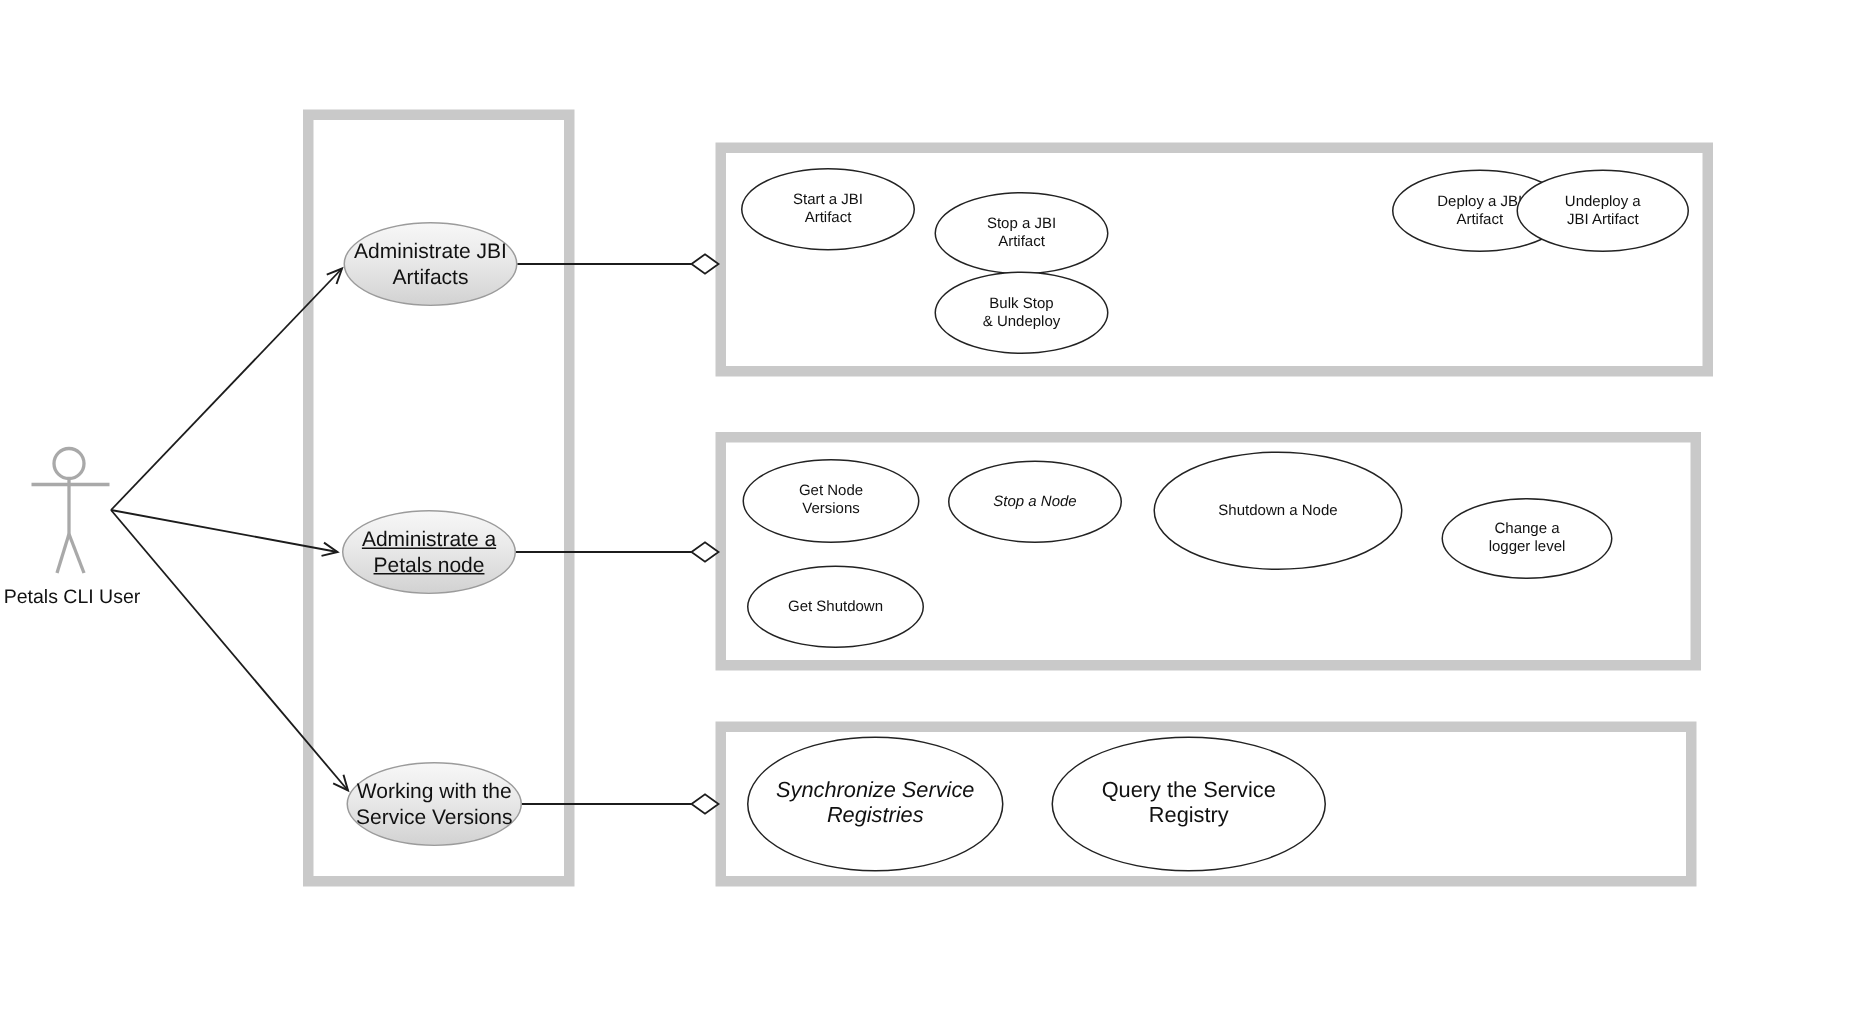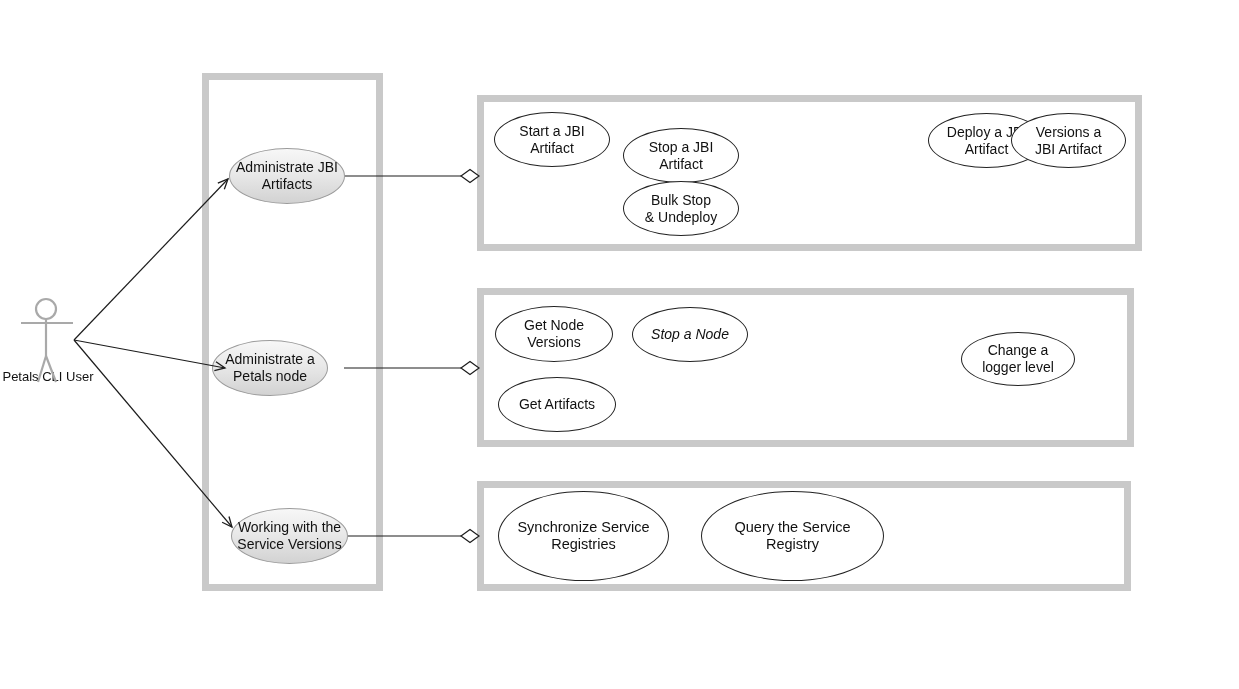--- a/index.html
+++ b/index.html
@@ -10,68 +10,69 @@
   .sysbox {
     position:absolute; box-sizing:border-box; z-index:1;
     border:7px solid #c9c9c9; background:transparent;
   }
   .overlay-svg { position:absolute; left:0; top:0; z-index:4; pointer-events:none; }
   .ellipse {
     position:absolute; z-index:3; box-sizing:border-box; border-radius:50%;
     display:flex; align-items:center; justify-content:center;
     text-align:center; white-space:pre-line; line-height:1.18;
   }
-  .uc { background:#ffffff; border:1.3px solid #222; font-size:14px; }
+  .uc { background:#ffffff; border:1.3px solid #222; font-size:10px; }
   .uc-big { font-size:14.5px; }
   .actor-uc {
     background:linear-gradient(180deg, #f7f7f7 0%, #e9e9e9 45%, #d2d2d2 100%);
     border:1px solid #9b9b9b; font-size:14px;
   }
   .actor-label {
     position:absolute; z-index:3; font-size:13px; text-align:center; color:#111;
   }
 </style>
 </head>
 <body>
 
 <div class="canvas">
 
   <div class="sysbox" style="left:202px; top:73px; width:181px; height:518px;"></div>
   <div class="sysbox" style="left:477px; top:95px; width:665px; height:156px;"></div>
   <div class="sysbox" style="left:477px; top:288px; width:657px; height:159px;"></div>
   <div class="sysbox" style="left:477px; top:481px; width:654px; height:110px;"></div>
 
-  <div class="actor-label" style="left:2px; top:369px; width:92px;">Petals CLI User</div>
+  <div class="actor-label" style="left:2px; top:390px; width:92px;">Petals CLI User</div>
 
   <div class="ellipse actor-uc" style="left:229px; top:148px; width:116px; height:56px;">Administrate JBI
 Artifacts</div>
-  <div class="ellipse actor-uc" style="left:212px; top:340px; width:116px; height:56px;">Administrate a
+  <div class="ellipse actor-uc" style="left:228px; top:340px; width:116px; height:56px;text-decoration:underline;">Administrate a
 Petals node</div>
   <div class="ellipse actor-uc" style="left:231px; top:508px; width:117px; height:56px;">Working with the
 Service Versions</div>
 
   <div class="ellipse uc" style="left:494px; top:112px; width:116px; height:55px;">Start a JBI
 Artifact</div>
   <div class="ellipse uc" style="left:623px; top:128px; width:116px; height:55px;">Stop a JBI
 Artifact</div>
   <div class="ellipse uc" style="left:928px; top:113px; width:117px; height:55px;">Deploy a JBI
 Artifact</div>
-  <div class="ellipse uc" style="left:1011px; top:113px; width:115px; height:55px;">Versions a
+  <div class="ellipse uc" style="left:1011px; top:113px; width:115px; height:55px;">Undeploy a
 JBI Artifact</div>
   <div class="ellipse uc" style="left:623px; top:181px; width:116px; height:55px;">Bulk Stop
 &amp; Undeploy</div>
 
   <div class="ellipse uc" style="left:495px; top:306px; width:118px; height:56px;">Get Node
 Versions</div>
   <div class="ellipse uc" style="left:632px; top:307px; width:116px; height:55px;font-style:italic;">Stop a Node</div>
+  <div class="ellipse uc" style="left:769px; top:301px; width:166px; height:79px;">Shutdown a Node</div>
   <div class="ellipse uc" style="left:961px; top:332px; width:114px; height:54px;">Change a
 logger level</div>
-  <div class="ellipse uc" style="left:498px; top:377px; width:118px; height:55px;">Get Artifacts</div>
+  <div class="ellipse uc" style="left:498px; top:377px; width:118px; height:55px;">Get Shutdown</div>
 
-  <div class="ellipse uc uc-big" style="left:498px; top:491px; width:171px; height:90px;">Synchronize Service
+  <div class="ellipse uc uc-big" style="left:498px; top:491px; width:171px; height:90px;font-style:italic;">Synchronize Service
 Registries</div>
   <div class="ellipse uc uc-big" style="left:701px; top:491px; width:183px; height:90px;">Query the Service
 Registry</div>
 
   <svg class="overlay-svg" width="1239" height="689" viewBox="0 0 1239 689">
     <defs>
       <marker id="openArrow" markerWidth="16" markerHeight="16" refX="11" refY="6" orient="auto" markerUnits="userSpaceOnUse">
         <path d="M1,1.5 L11,6 L1,10.5" fill="none" stroke="#1c1c1c" stroke-width="1.3"></path>
       </marker>
     </defs>

